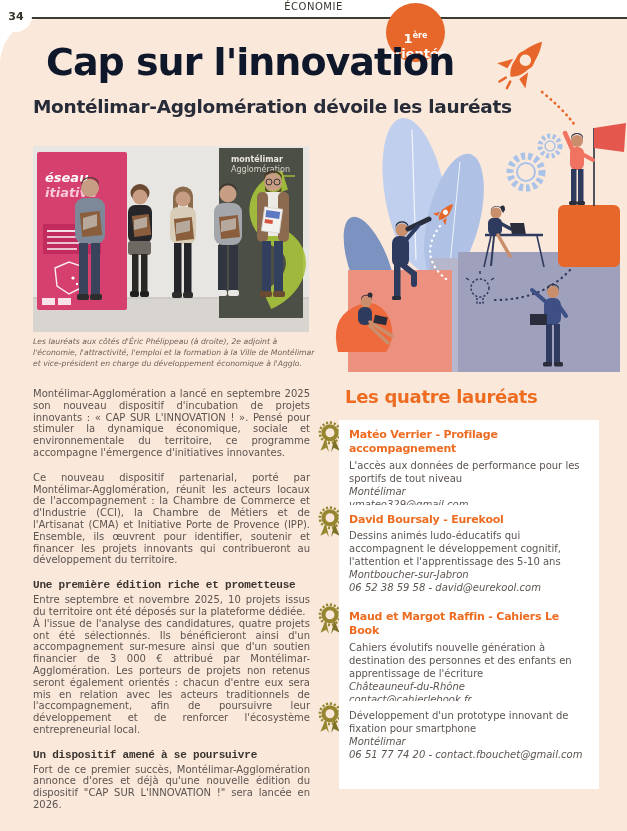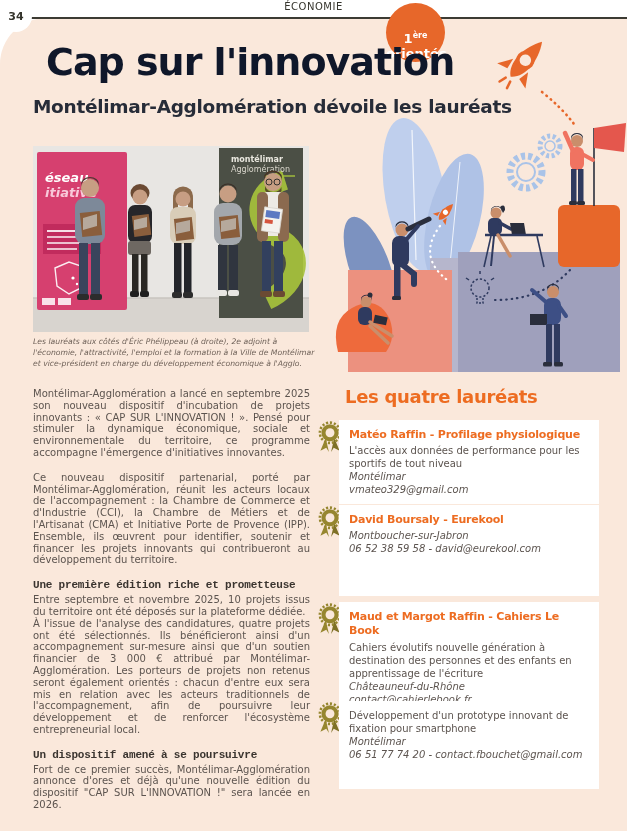--- a/index.html
+++ b/index.html
@@ -286,35 +286,36 @@
 <div class="laureates-title">Les quatre lauréats</div>
 
 <svg class="medal m1" viewBox="0 0 24 30">
   <polygon points="8,16 3,28 8.5,25 11,29" fill="#96862F"></polygon>
   <polygon points="16,16 21,28 15.5,25 13,29" fill="#7E7026"></polygon>
   <circle cx="12" cy="11" r="8" fill="#96862F"></circle>
   <circle cx="12" cy="11" r="9.5" fill="none" stroke="#96862F" stroke-width="2.4" stroke-dasharray="2 1.7"></circle>
   <circle cx="12" cy="11" r="4.2" fill="#FAE8DB"></circle>
 </svg>
 <div class="card c1">
-  <div class="name">Matéo Raffin - Profilage physiologique</div>
+  <div class="name">Matéo Verrier - Profilage accompagnement</div>
   <div class="desc">L'accès aux données de performance pour les sportifs de tout niveau</div>
   <div class="city">Montélimar</div>
   <div class="contact">vmateo329@gmail.com</div>
 </div>
 
 <svg class="medal m2" viewBox="0 0 24 30">
   <polygon points="8,16 3,28 8.5,25 11,29" fill="#96862F"></polygon>
   <polygon points="16,16 21,28 15.5,25 13,29" fill="#7E7026"></polygon>
   <circle cx="12" cy="11" r="8" fill="#96862F"></circle>
   <circle cx="12" cy="11" r="9.5" fill="none" stroke="#96862F" stroke-width="2.4" stroke-dasharray="2 1.7"></circle>
   <circle cx="12" cy="11" r="4.2" fill="#FAE8DB"></circle>
 </svg>
 <div class="card c2">
   <div class="name">David Boursaly - Eurekool</div>
+  <div class="desc">Dessins animés ludo-éducatifs qui accompagnent le développement cognitif, l'attention et l'apprentissage des 5-10 ans</div>
   <div class="city">Montboucher-sur-Jabron</div>
   <div class="contact">06 52 38 59 58 - david@eurekool.com</div>
 </div>
 
 <svg class="medal m3" viewBox="0 0 24 30">
   <polygon points="8,16 3,28 8.5,25 11,29" fill="#96862F"></polygon>
   <polygon points="16,16 21,28 15.5,25 13,29" fill="#7E7026"></polygon>
   <circle cx="12" cy="11" r="8" fill="#96862F"></circle>
   <circle cx="12" cy="11" r="9.5" fill="none" stroke="#96862F" stroke-width="2.4" stroke-dasharray="2 1.7"></circle>
   <circle cx="12" cy="11" r="4.2" fill="#FAE8DB"></circle>

